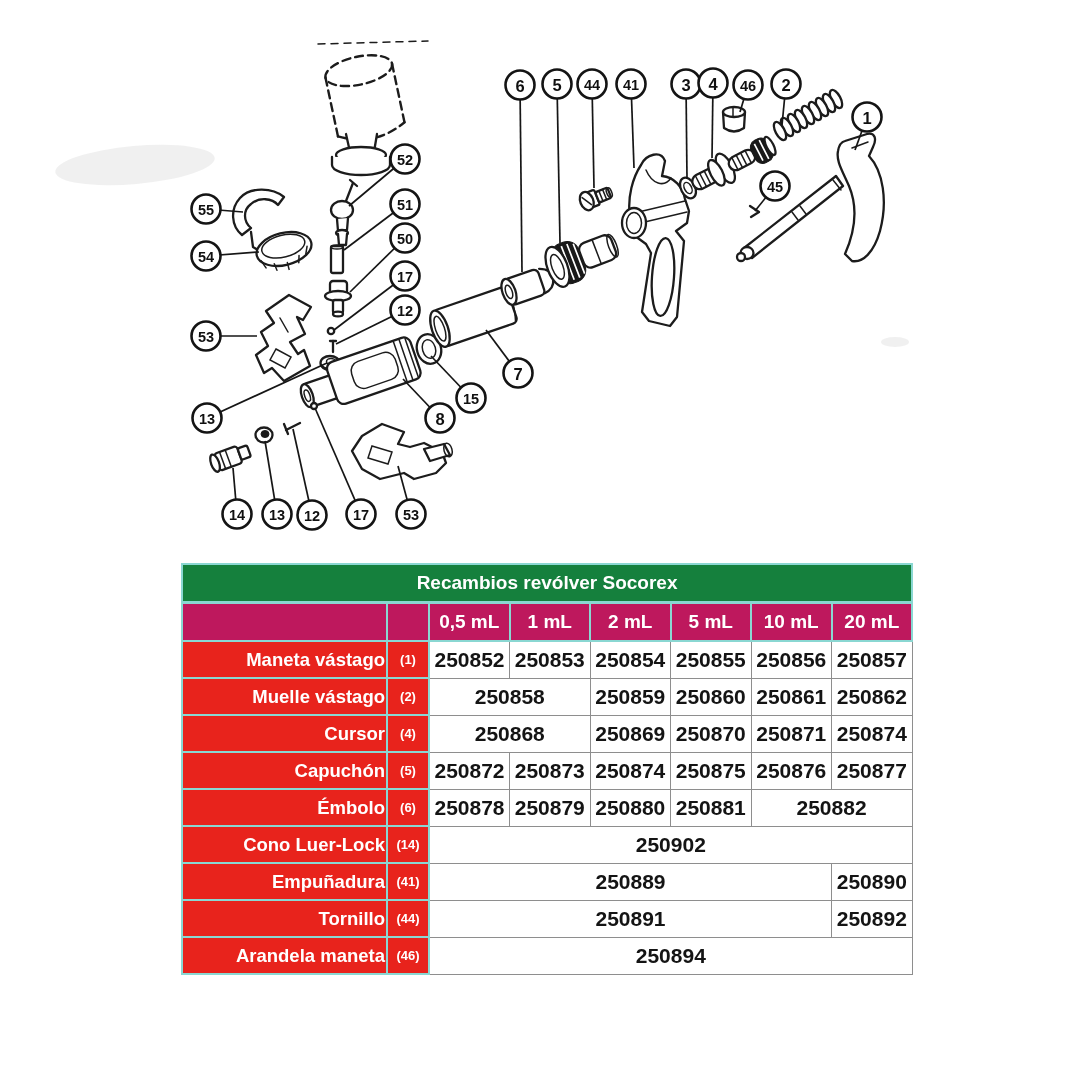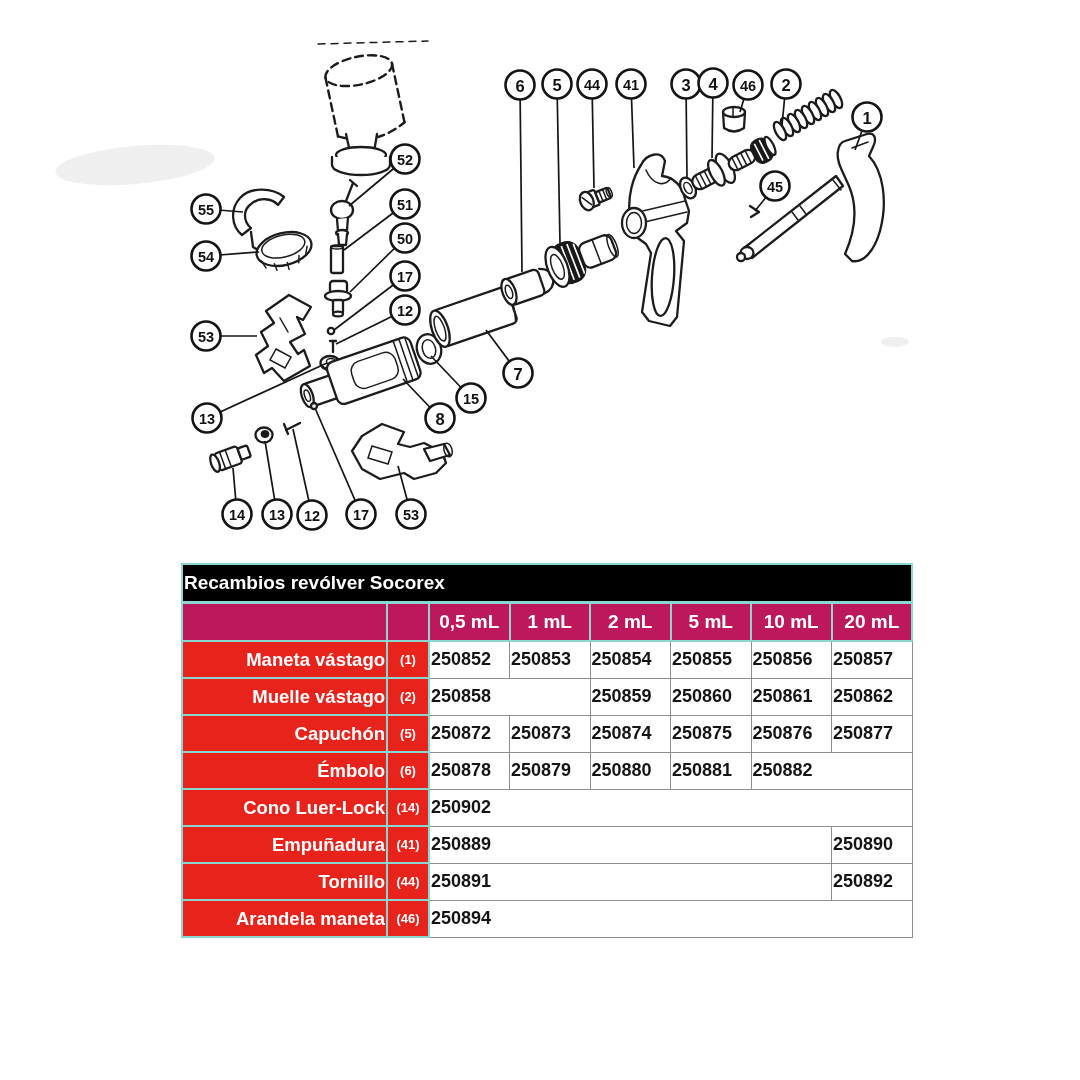--- a/index.html
+++ b/index.html
@@ -14,30 +14,30 @@
   .thin{fill:none;stroke:#1c1c1c;stroke-width:1.5;stroke-linecap:round}
   .dash{fill:none;stroke:#1c1c1c;stroke-width:2.4;stroke-dasharray:8 5;stroke-linecap:round}
   .leader{stroke:#161616;stroke-width:1.7}
   .co-c{fill:#ffffff;stroke:#141414;stroke-width:2.6}
   .co-t{font-family:"Liberation Sans",sans-serif;font-weight:bold;fill:#101010}
   .smudge{fill:#c9c9c9;opacity:.28}
   
   #parts-table{position:absolute;left:181px;top:563px;width:730px;border-collapse:collapse;
                table-layout:fixed;border:1px solid #9a9a9a;}
   #parts-table td{overflow:hidden;white-space:nowrap;}
-  .t-title{height:34px;background:#000000;color:#fff;font-weight:bold;font-size:19px;
-           text-align:left;border:2px solid #8ad7d2;border-bottom-width:3px;}
+  .t-title{height:34px;background:#15803d;color:#fff;font-weight:bold;font-size:19px;
+           text-align:center;border:2px solid #8ad7d2;border-bottom-width:3px;}
   .hred{background:#be185d;border:2px solid #8ad7d2;height:34px;}
   .sz{color:#fff;font-weight:bold;font-size:19px;text-align:center;}
   .nm{background:#e8231c;border:2px solid #8ad7d2;color:#fff;font-weight:bold;font-size:18.5px;
       text-align:right;padding-left:13px;height:33px;}
   .rf{background:#e8231c;border:2px solid #8ad7d2;color:#fff;font-weight:bold;font-size:13px;
       text-align:center;}
-  .dc{background:#fff;border:1px solid #8e8e8e;color:#141414;font-weight:bold;font-size:18px;
-      text-align:left;}
+  .dc{background:#fff;border:1px solid #8e8e8e;color:#141414;font-weight:bold;font-size:21px;
+      text-align:center;}
   .gray{background:#e3e3e1;}
 </style>
 </head>
 <body>
 
 <div class="canvas">
 
   <svg id="diagram" width="1080" height="560" viewBox="0 0 1080 560">
 
     <ellipse class="smudge" cx="135" cy="165" rx="80" ry="19" transform="rotate(-5 135 165)"></ellipse>
@@ -411,20 +411,29 @@
         <tr>
           <td class="nm">Muelle vástago</td>
           <td class="rf">(2)</td>
           <td class="dc" colspan="2">250858</td>
           <td class="dc">250859</td>
           <td class="dc">250860</td>
           <td class="dc">250861</td>
           <td class="dc">250862</td>
         </tr>
         <tr>
+          <td class="nm">Cursor</td>
+          <td class="rf">(4)</td>
+          <td class="dc" colspan="2">250868</td>
+          <td class="dc">250869</td>
+          <td class="dc">250870</td>
+          <td class="dc">250871</td>
+          <td class="dc">250874</td>
+        </tr>
+        <tr>
           <td class="nm">Capuchón</td>
           <td class="rf">(5)</td>
           <td class="dc">250872</td>
           <td class="dc">250873</td>
           <td class="dc">250874</td>
           <td class="dc">250875</td>
           <td class="dc">250876</td>
           <td class="dc">250877</td>
         </tr>
         <tr>

